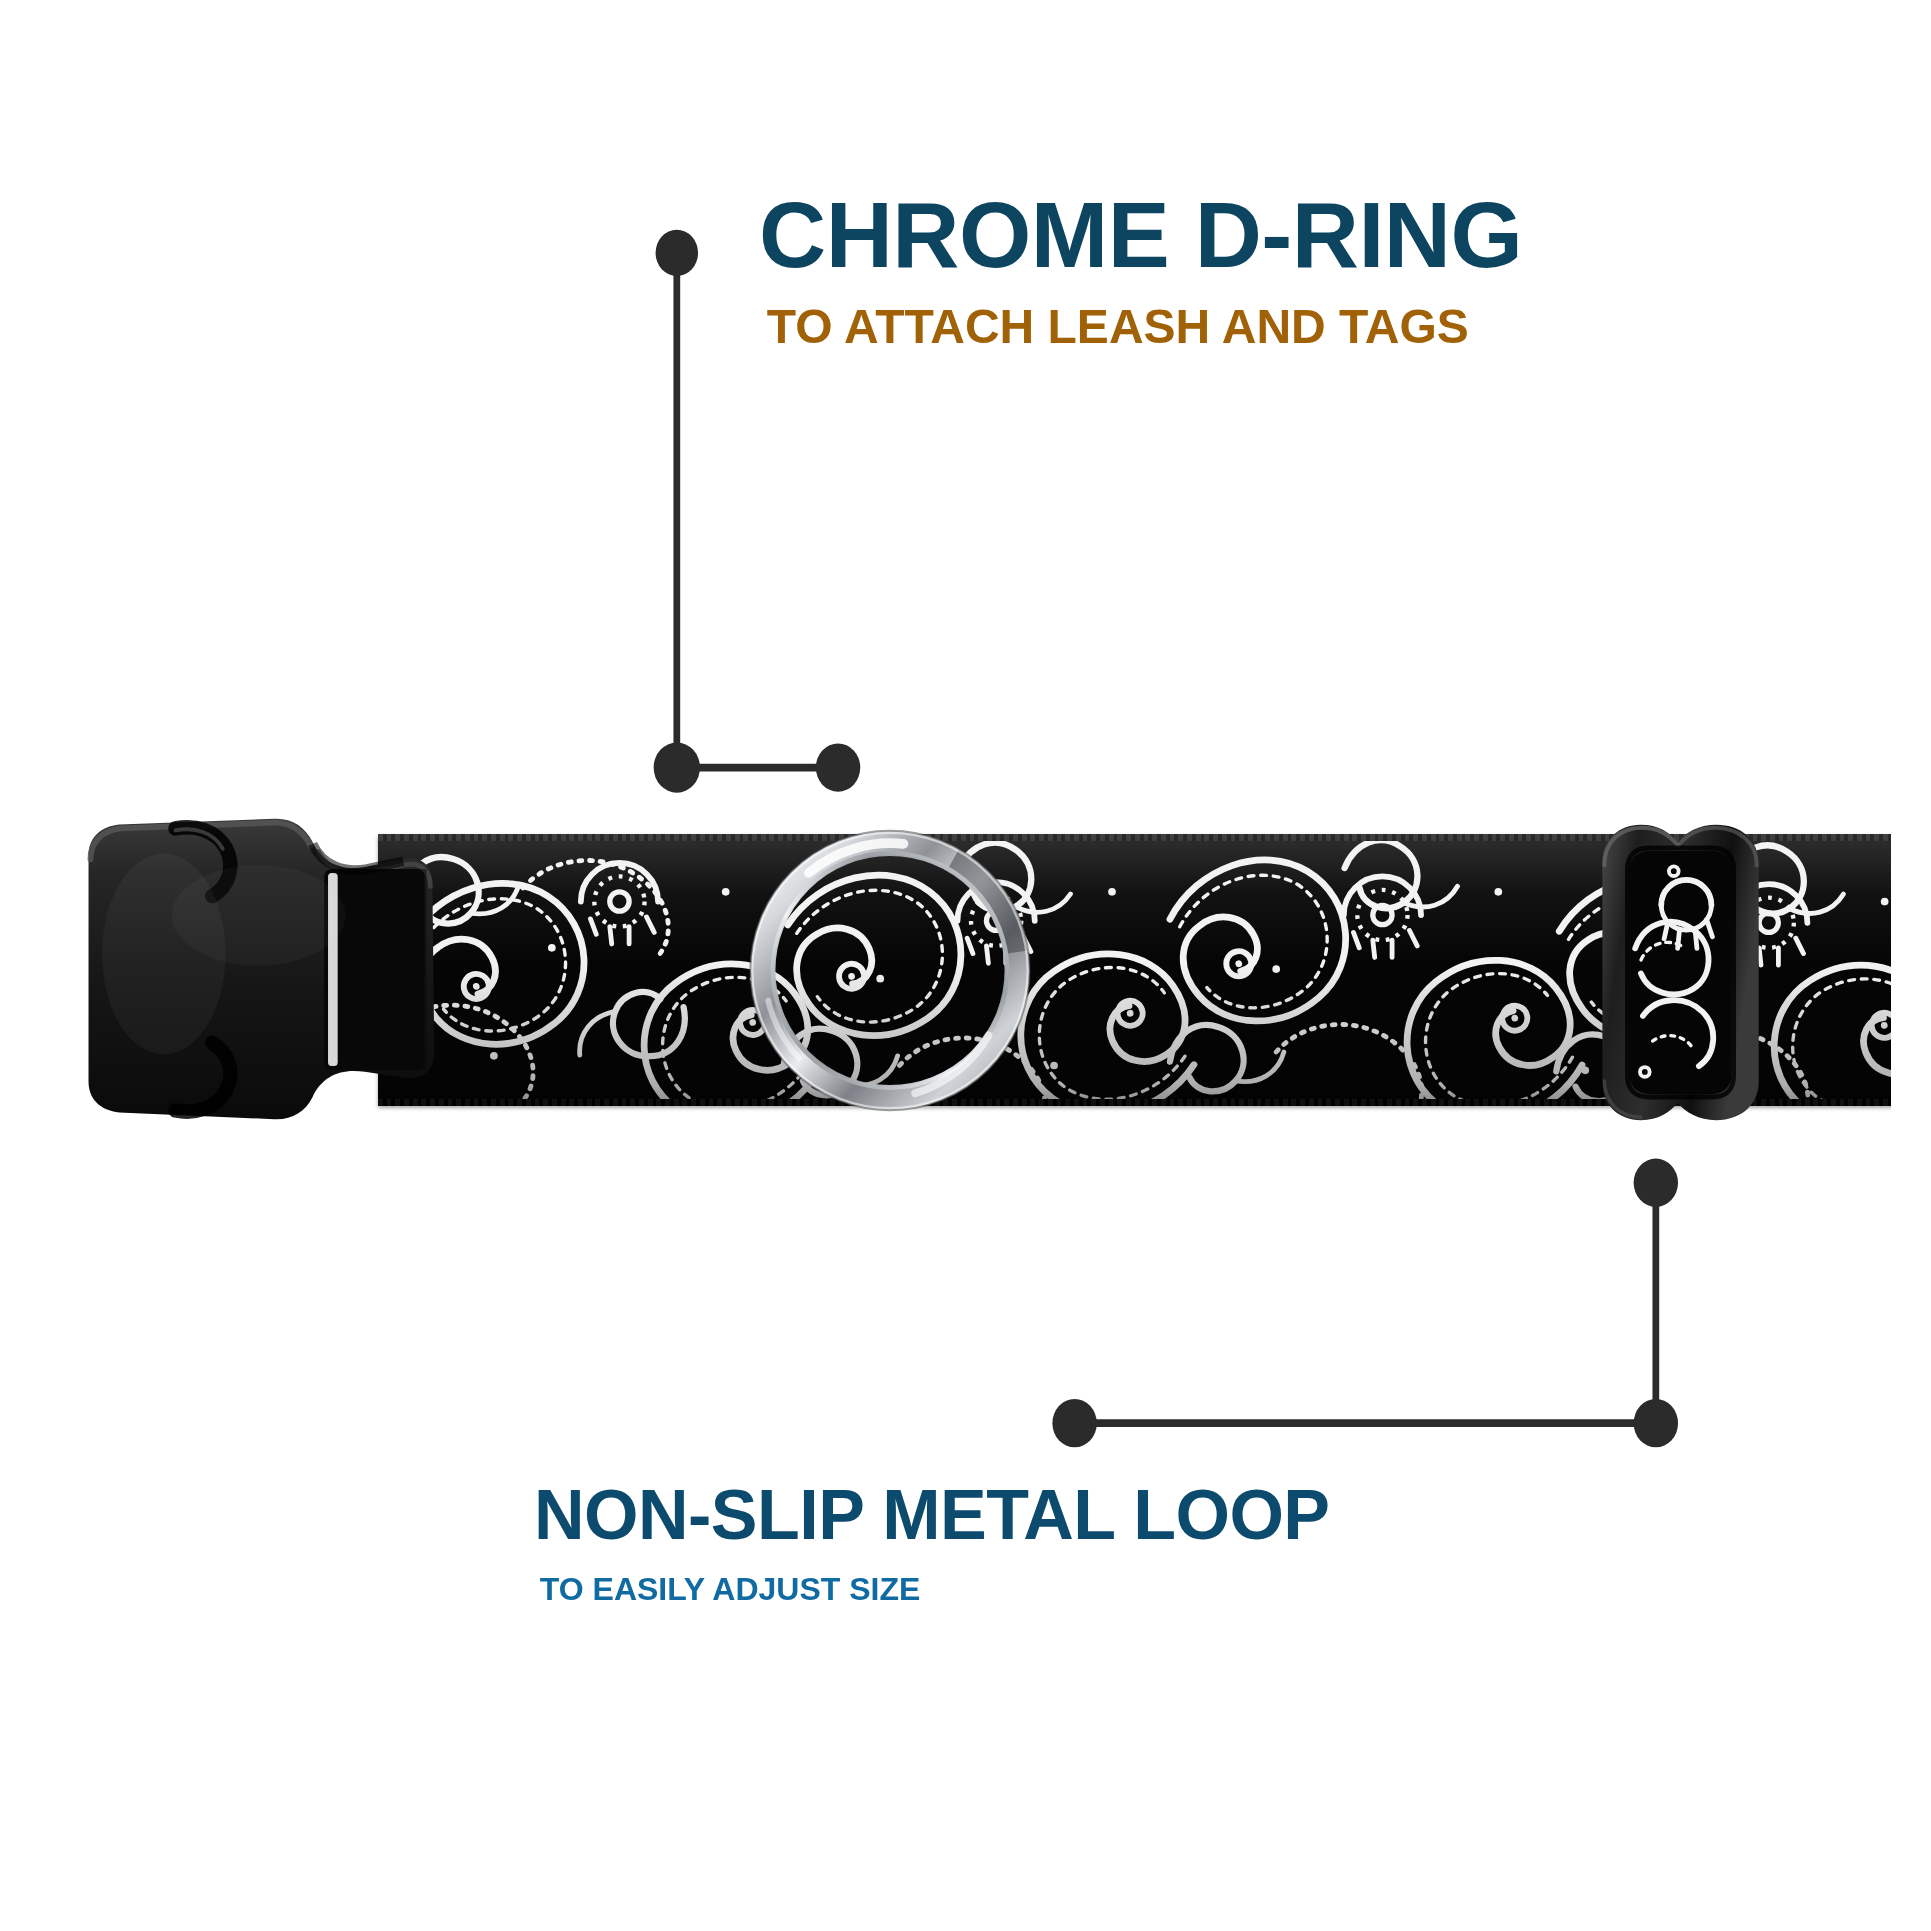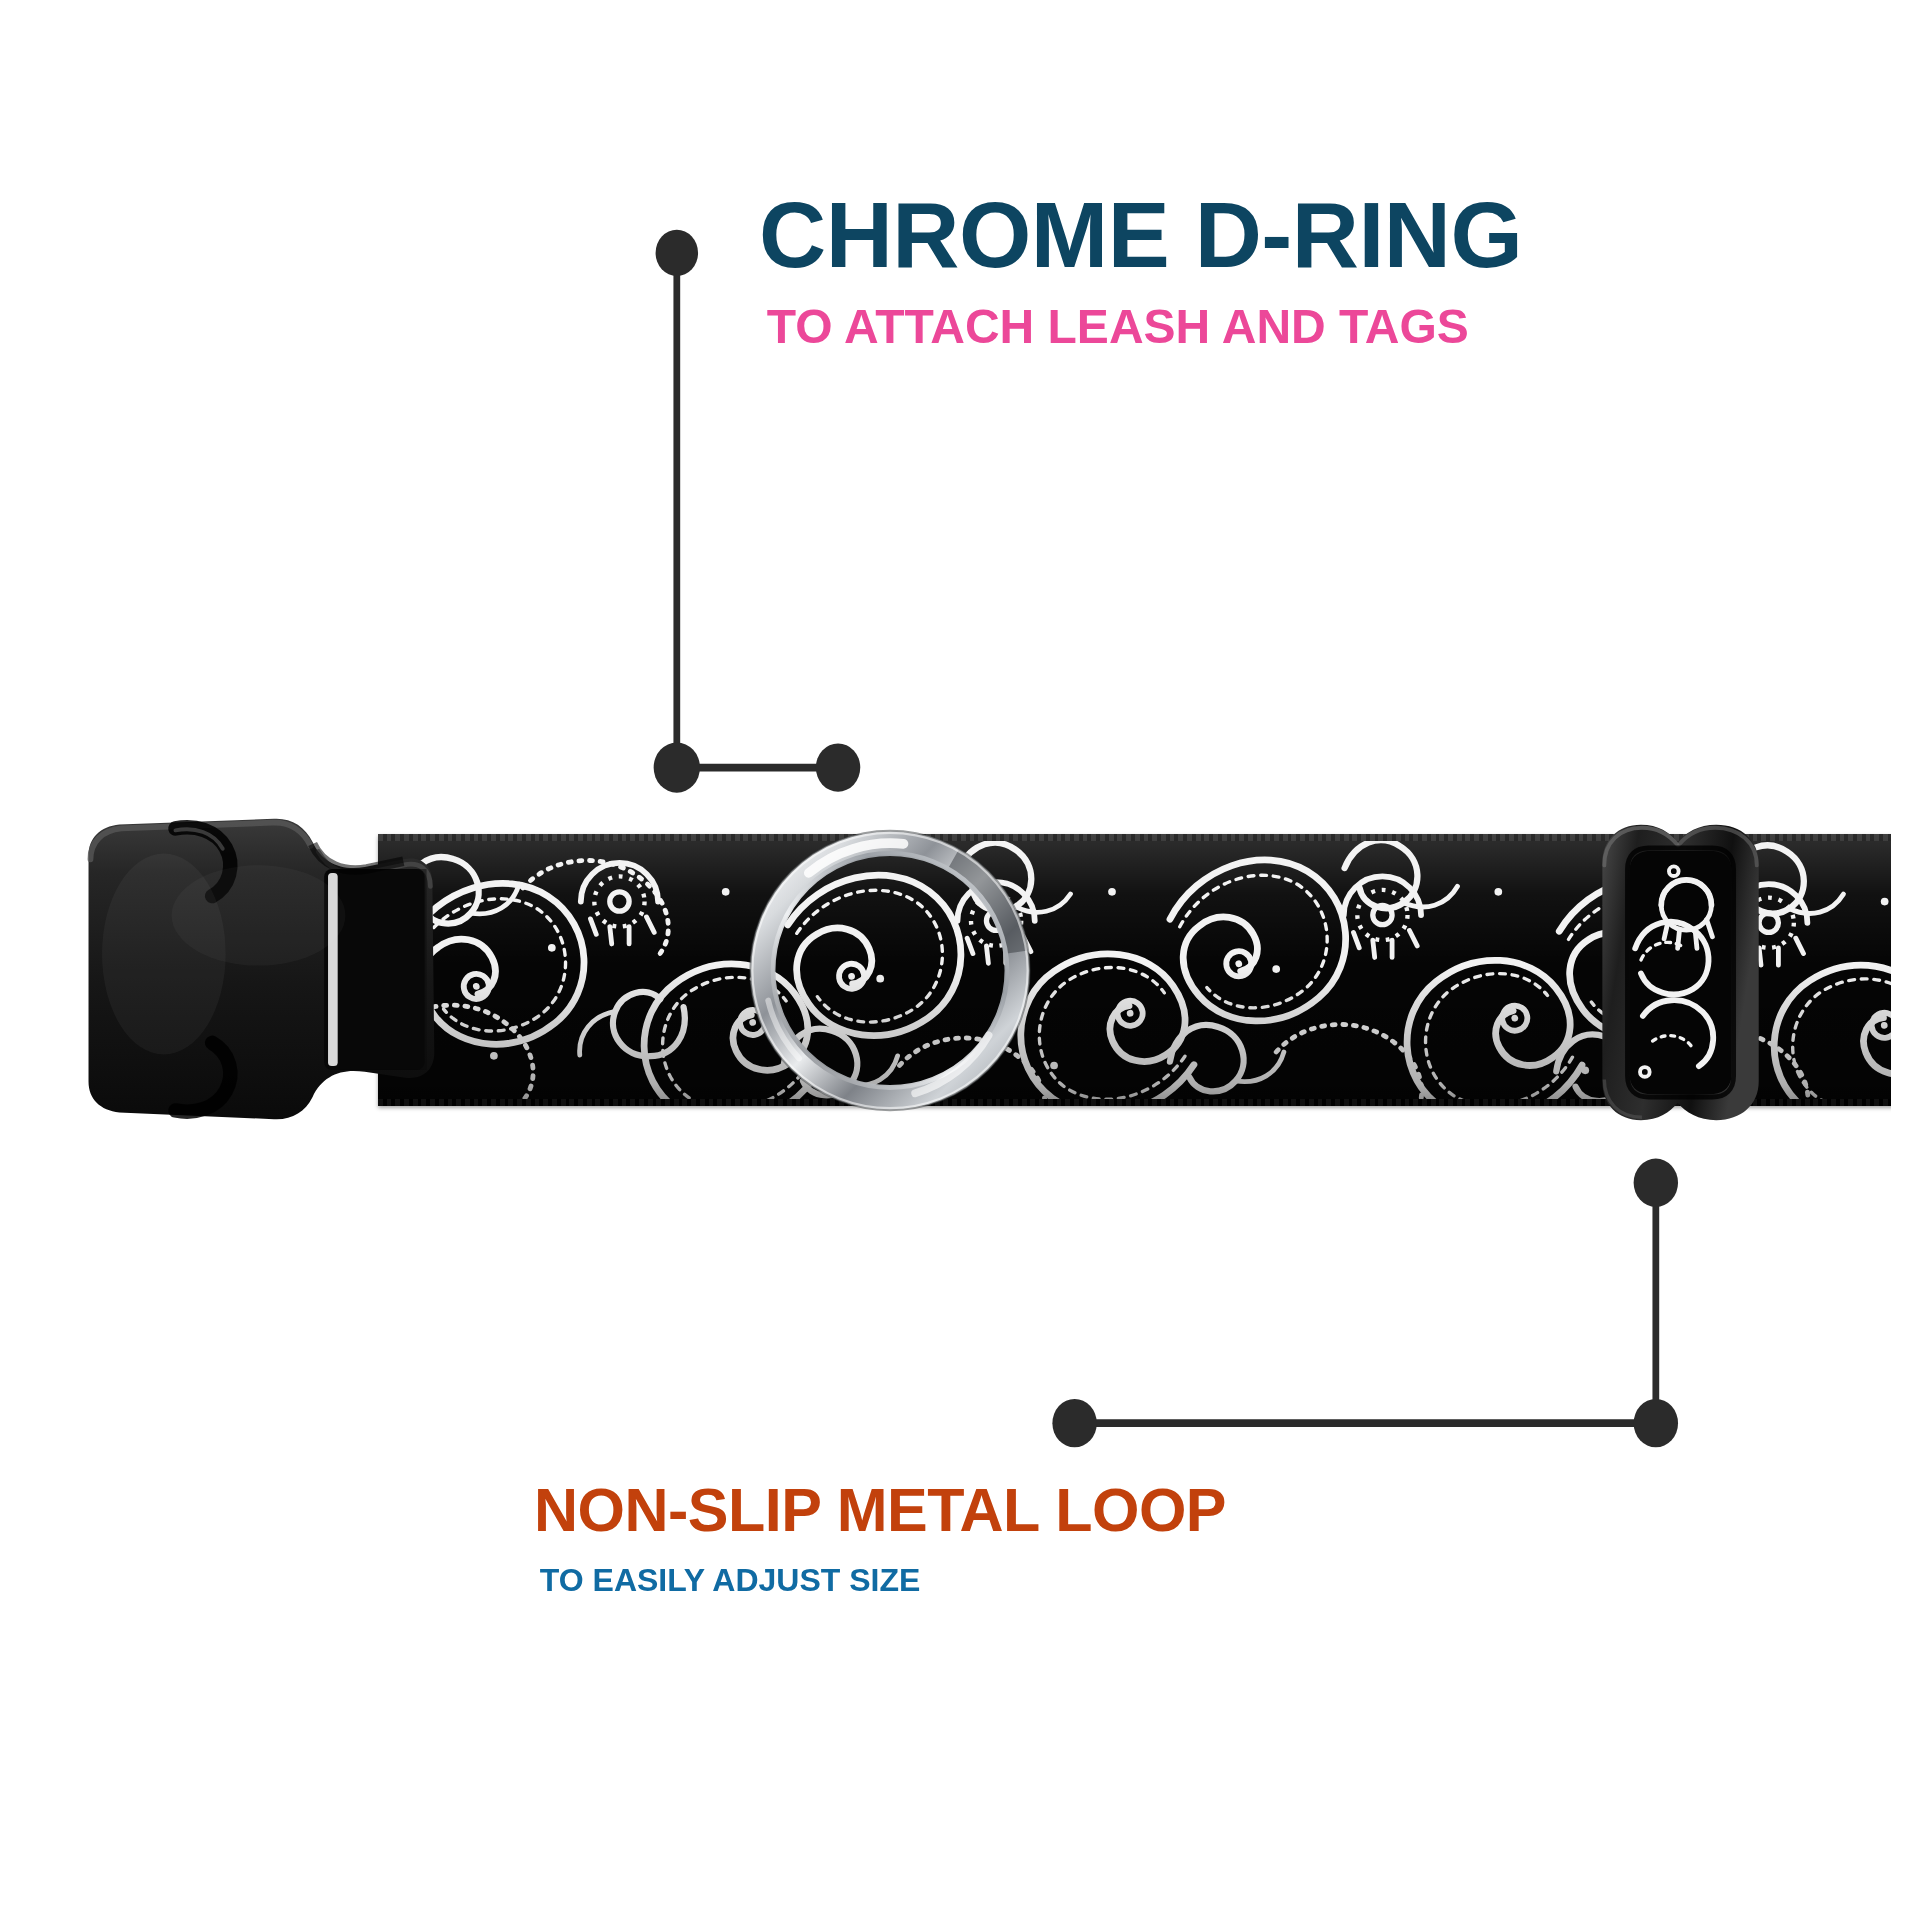--- a/index.html
+++ b/index.html
@@ -22,24 +22,24 @@
   }
   .callout .sub{
     font-family:"Liberation Sans", sans-serif;
     font-weight:700;
     line-height:1;
     white-space:nowrap;
   }
 
   #callout-top{left:759px;top:189px;}
   #callout-top .title{font-size:93px;color:#0d4561;}
-  #callout-top .sub{font-size:48px;color:#ec4899;margin-top:21px;margin-left:7.7px;}
+  #callout-top .sub{font-size:48px;color:#a16207;margin-top:21px;margin-left:7.7px;}
 
   #callout-bottom{left:534px;top:1480px;}
-  #callout-bottom .title{font-size:61px;color:#c2410c;}
+  #callout-bottom .title{font-size:70px;color:#0c4a6e;}
   #callout-bottom .sub{font-size:32px;color:#106ba3;margin-top:23px;margin-left:5.8px;}
 
   
   .leader-svg{position:absolute;left:0;top:0;width:1931px;height:1931px;pointer-events:none;}
 
   
   #product{
     position:absolute;
     left:0px;top:753px;
     width:1931px;height:406px;

